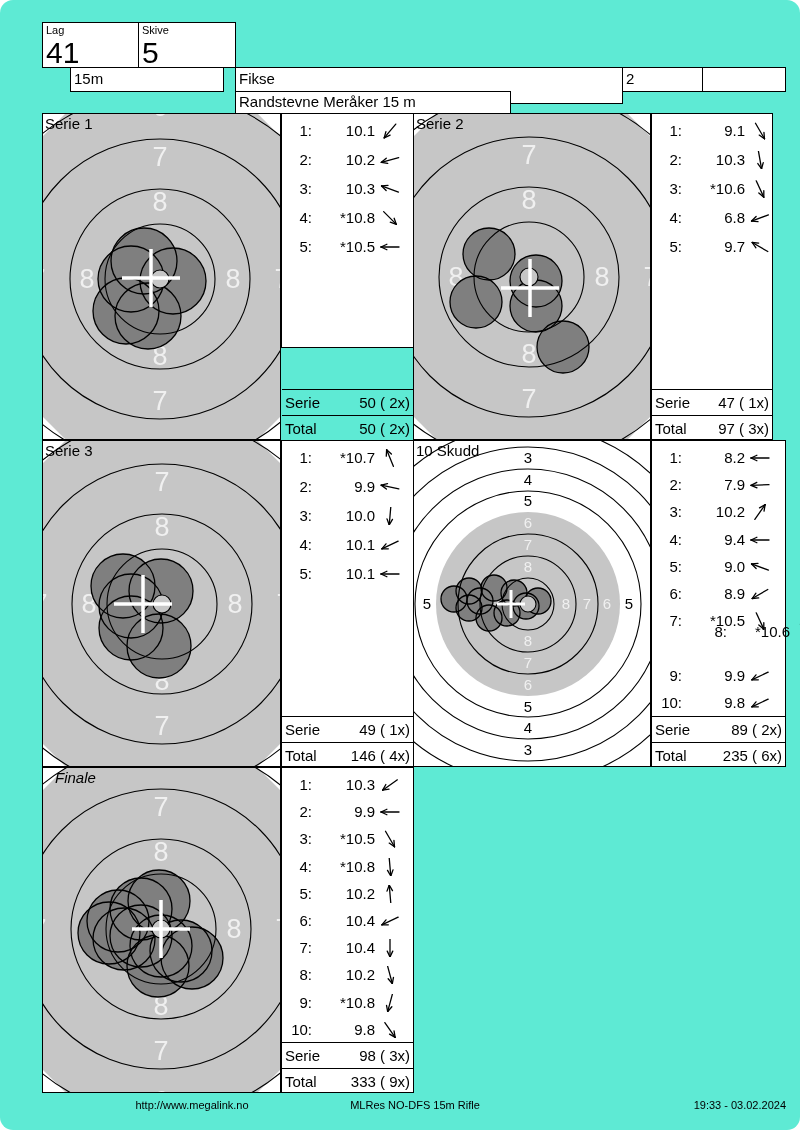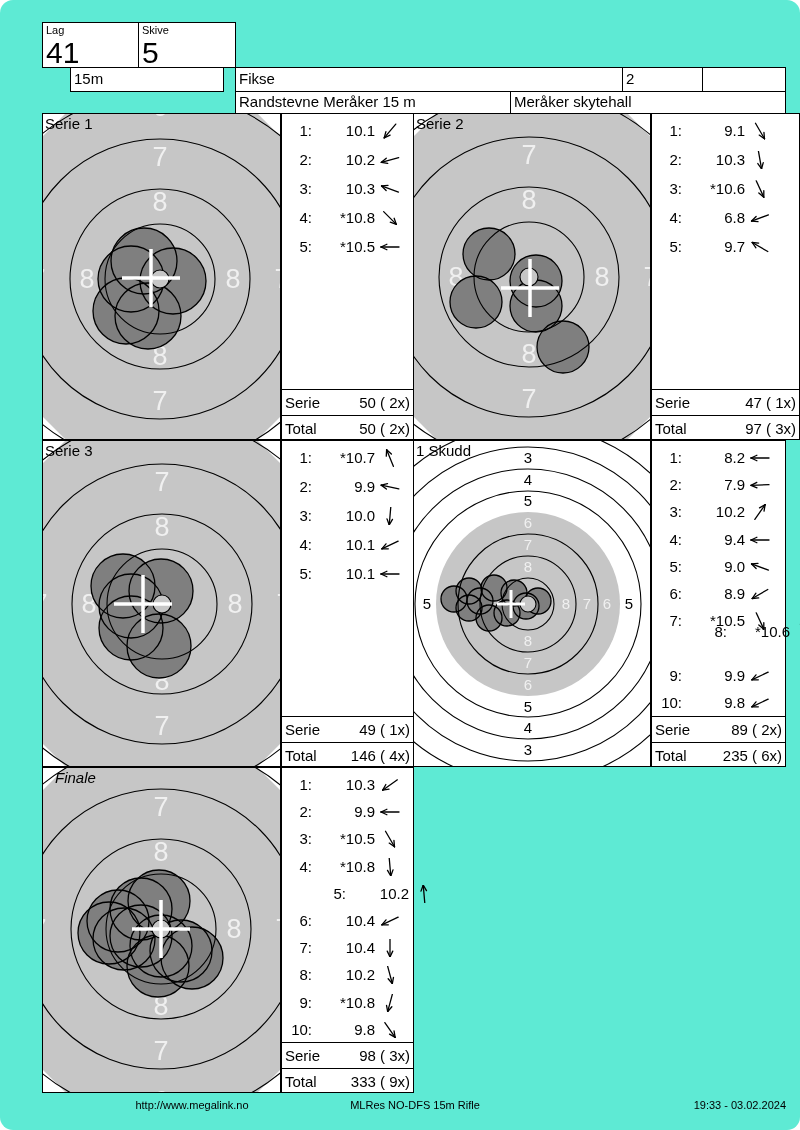--- a/index.html
+++ b/index.html
@@ -37,21 +37,20 @@
     <div class="hdr-small">Skive</div>
     <div class="hdr-big">5</div>
   </div>
 
   <div class="abs cell hdr-mid" style="left:42px;top:67px;width:154px;height:25px;margin-left:28px;">15m</div>
   <div class="abs cell hdr-mid" style="left:235px;top:67px;width:388px;height:37px;">Fikse</div>
   <div class="abs cell hdr-mid" style="left:622px;top:67px;width:81px;height:25px;">2</div>
   <div class="abs cell hdr-mid" style="left:702px;top:67px;width:84px;height:25px;"></div>
 
   <div class="abs cell hdr-mid" style="left:235px;top:91px;width:276px;height:23px;line-height:20px;">Randstevne Meråker 15 m</div>
-  <div class="abs cell hdr-mid" style="left:510px;top:91px;width:276px;height:23px;line-height:20px;">Meråker skytehall</div>
 
   <div id="panels">
       <div class="abs cell" style="left: 42px; top: 113px; width: 239px; height: 327px; overflow: hidden; padding: 0px;">
         <svg width="237" height="325" viewBox="0 0 237 325">
           <polygon points="22,0 215,0 237,22 237,303 215,325 22,325 0,303 0,22" fill="#c6c6c6"></polygon>
           <g font-family="&quot;Liberation Sans&quot;, sans-serif" text-anchor="middle">
             <text x="117" y="88" fill="#f0f0f0" font-size="27" dy="0.35em">8</text>
             <text x="117" y="242" fill="#f0f0f0" font-size="27" dy="0.35em">8</text>
             <text x="117" y="43" fill="#f0f0f0" font-size="27" dy="0.35em">7</text>
             <text x="117" y="287" fill="#f0f0f0" font-size="27" dy="0.35em">7</text>
@@ -83,21 +82,21 @@
             <circle cx="117" cy="165" r="187"></circle>
           </g>
           <circle cx="117" cy="165" r="9" fill="#c6c6c6" stroke="#000000" stroke-width="1.1"></circle>
           <g stroke="#ffffff" stroke-width="3.5">
             <line x1="79" y1="164" x2="137" y2="164"></line>
             <line x1="108" y1="135" x2="108" y2="193"></line>
           </g>
         </svg>
         <div class="abs panel-label" style="left: 2px; top: 1px;">Serie 1</div>
       </div>
-      <div class="abs list-cell" style="left: 281px; top: 113px; width: 133px; height: 327px;">
+      <div class="abs list-cell" style="left: 281px; top: 113px; width: 133px; height: 235px;">
         <div class="shot-row" style="top: 8px;"><div class="shot-no">1:</div><div class="shot-val">10.1</div><div class="shot-arrow"><svg width="26" height="18" viewBox="0 0 26 18">
               <g stroke="#000000" stroke-width="1.3" fill="none" stroke-linecap="round">
                 <line x1="19.785088487178854" y1="2.105600011929199" x2="8.214911512821145" y2="15.894399988070802"></line>
                 <line x1="8.214911512821145" y1="15.894399988070802" x2="9.897235305987529" y2="9.615882117191859"></line>
                 <line x1="8.214911512821145" y1="15.894399988070802" x2="14.10591212855937" y2="13.147381286756255"></line>
               </g>
             </svg></div></div>
         <div class="shot-row" style="top: 37px;"><div class="shot-no">2:</div><div class="shot-val">10.2</div><div class="shot-arrow"><svg width="26" height="18" viewBox="0 0 26 18">
               <g stroke="#000000" stroke-width="1.3" fill="none" stroke-linecap="round">
                 <line x1="22.693332436601615" y1="6.670628594077317" x2="5.306667563398385" y2="11.329371405922682"></line>
@@ -171,21 +170,21 @@
             <circle cx="115" cy="163" r="187"></circle>
           </g>
           <circle cx="115" cy="163" r="9" fill="#c6c6c6" stroke="#000000" stroke-width="1.1"></circle>
           <g stroke="#ffffff" stroke-width="3.5">
             <line x1="87" y1="174" x2="145" y2="174"></line>
             <line x1="116" y1="145" x2="116" y2="203"></line>
           </g>
         </svg>
         <div class="abs panel-label" style="left: 2px; top: 1px;">Serie 2</div>
       </div>
-      <div class="abs list-cell" style="left: 651px; top: 113px; width: 149px; height: 327px;">
+      <div class="abs list-cell" style="left: 651px; top: 113px; width: 122px; height: 327px;">
         <div class="shot-row" style="top: 8px;"><div class="shot-no">1:</div><div class="shot-val">9.1</div><div class="shot-arrow"><svg width="26" height="18" viewBox="0 0 26 18">
               <g stroke="#000000" stroke-width="1.3" fill="none" stroke-linecap="round">
                 <line x1="9.5" y1="1.2057713659400529" x2="18.5" y2="16.794228634059948"></line>
                 <line x1="18.5" y1="16.794228634059948" x2="13.175511712121558" y2="13.065981797778141"></line>
                 <line x1="18.5" y1="16.794228634059948" x2="17.933487672140224" y2="10.318963096463602"></line>
               </g>
             </svg></div></div>
         <div class="shot-row" style="top: 37px;"><div class="shot-no">2:</div><div class="shot-val">10.3</div><div class="shot-arrow"><svg width="26" height="18" viewBox="0 0 26 18">
               <g stroke="#000000" stroke-width="1.3" fill="none" stroke-linecap="round">
                 <line x1="12.43716640099763" y1="0.13673022289012593" x2="15.56283359900237" y2="17.863269777109874"></line>
@@ -369,21 +368,21 @@
             <circle cx="114" cy="163" r="135"></circle>
             <circle cx="114" cy="163" r="157"></circle>
             <circle cx="114" cy="163" r="179"></circle>
           </g>
           <circle cx="114" cy="163" r="8" fill="#c6c6c6" stroke="#000000" stroke-width="1.1"></circle>
           <g stroke="#ffffff" stroke-width="3">
             <line x1="83" y1="163" x2="111" y2="163"></line>
             <line x1="97" y1="149" x2="97" y2="177"></line>
           </g>
         </svg>
-        <div class="abs panel-label" style="left: 2px; top: 1px;">1 Skudd</div>
+        <div class="abs panel-label" style="left: 2px; top: 1px;">10 Skudd</div>
       </div>
       <div class="abs list-cell" style="left: 651px; top: 440px; width: 135px; height: 327px;">
         <div class="shot-row" style="top: 8px;"><div class="shot-no">1:</div><div class="shot-val">8.2</div><div class="shot-arrow"><svg width="26" height="18" viewBox="0 0 26 18">
               <g stroke="#000000" stroke-width="1.3" fill="none" stroke-linecap="round">
                 <line x1="23" y1="9.000000000000002" x2="5" y2="8.999999999999998"></line>
                 <line x1="5" y1="8.999999999999998" x2="10.891000615738225" y2="6.252981298685452"></line>
                 <line x1="5" y1="8.999999999999998" x2="10.891000615738223" y2="11.747018701314548"></line>
               </g>
             </svg></div></div>
         <div class="shot-row" style="top: 35.2px;"><div class="shot-no">2:</div><div class="shot-val">7.9</div><div class="shot-arrow"><svg width="26" height="18" viewBox="0 0 26 18">
@@ -533,21 +532,21 @@
                 <line x1="18.5" y1="16.794228634059948" x2="17.933487672140224" y2="10.318963096463602"></line>
               </g>
             </svg></div></div>
         <div class="shot-row" style="top: 89.6px;"><div class="shot-no">4:</div><div class="shot-val">*10.8</div><div class="shot-arrow"><svg width="26" height="18" viewBox="0 0 26 18">
               <g stroke="#000000" stroke-width="1.3" fill="none" stroke-linecap="round">
                 <line x1="13.215598315271079" y1="0.034247717174290315" x2="14.784401684728921" y2="17.96575228282571"></line>
                 <line x1="14.784401684728921" y1="17.96575228282571" x2="11.534401684728927" y2="12.336587158226857"></line>
                 <line x1="14.784401684728921" y1="17.96575228282571" x2="17.007532616345774" y2="11.85775024771731"></line>
               </g>
             </svg></div></div>
-        <div class="shot-row" style="top: 116.8px; padding-left: 34px;"><div class="shot-no">5:</div><div class="shot-val">10.2</div><div class="shot-arrow"><svg width="26" height="18" viewBox="0 0 26 18">
+        <div class="shot-row" style="top: 116.8px;"><div class="shot-no">5:</div><div class="shot-val">10.2</div><div class="shot-arrow"><svg width="26" height="18" viewBox="0 0 26 18">
               <g stroke="#000000" stroke-width="1.3" fill="none" stroke-linecap="round">
                 <line x1="14.784401684728923" y1="17.96575228282571" x2="13.215598315271077" y2="0.034247717174290315"></line>
                 <line x1="13.215598315271077" y1="0.034247717174290315" x2="16.465598315271077" y2="5.663412841773141"></line>
                 <line x1="13.215598315271077" y1="0.034247717174290315" x2="10.992467383654226" y2="6.1422497522826935"></line>
               </g>
             </svg></div></div>
         <div class="shot-row" style="top: 144px;"><div class="shot-no">6:</div><div class="shot-val">10.4</div><div class="shot-arrow"><svg width="26" height="18" viewBox="0 0 26 18">
               <g stroke="#000000" stroke-width="1.3" fill="none" stroke-linecap="round">
                 <line x1="22.15677008332985" y1="5.1964356443337065" x2="5.8432299166701505" y2="12.803564355666293"></line>
                 <line x1="5.8432299166701505" y1="12.803564355666293" x2="10.021349379632657" y2="7.824275475392937"></line>

